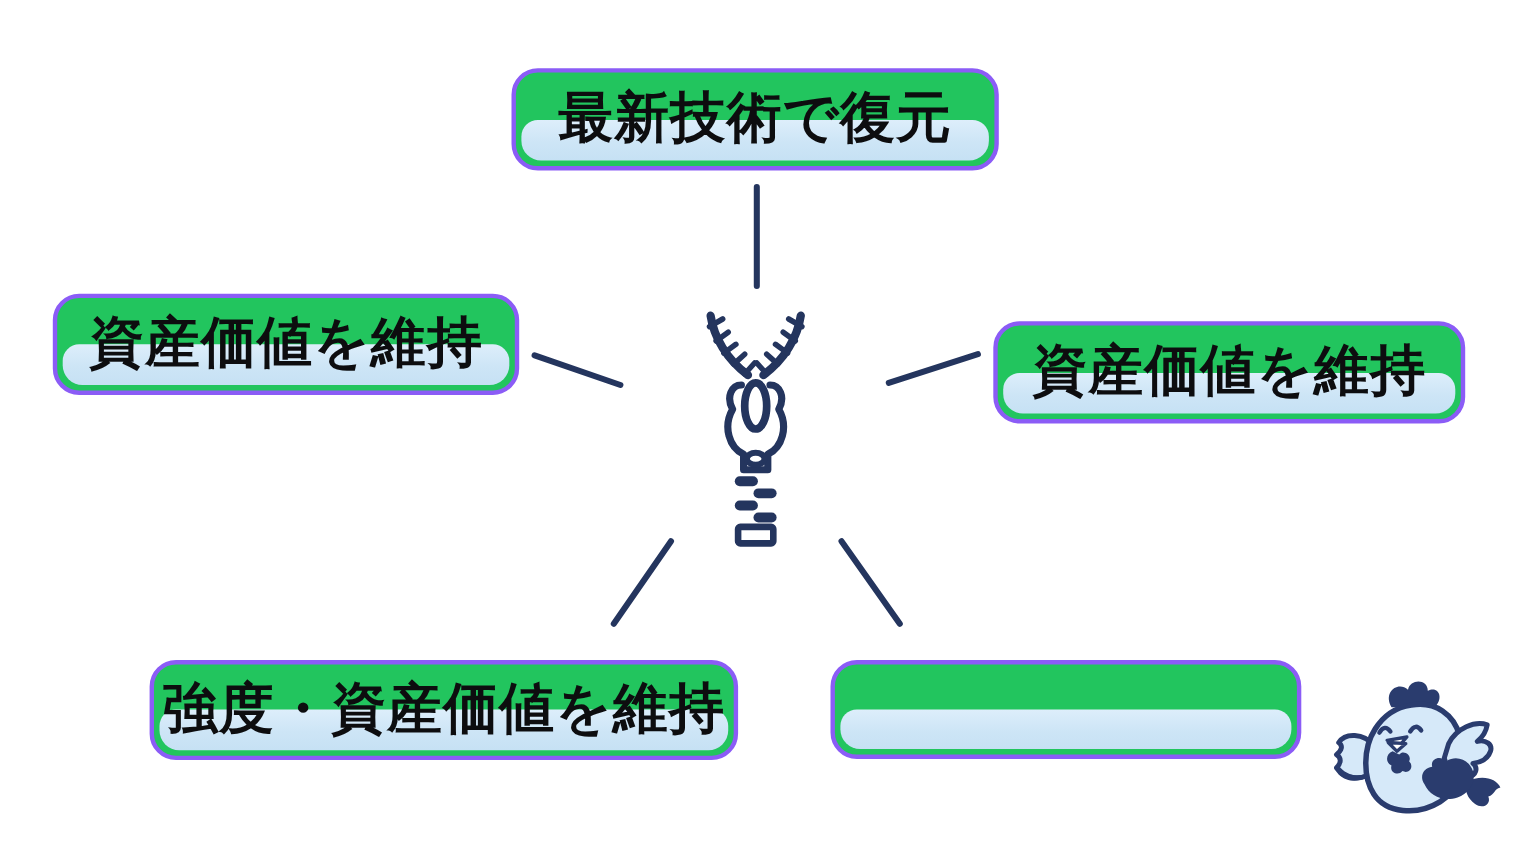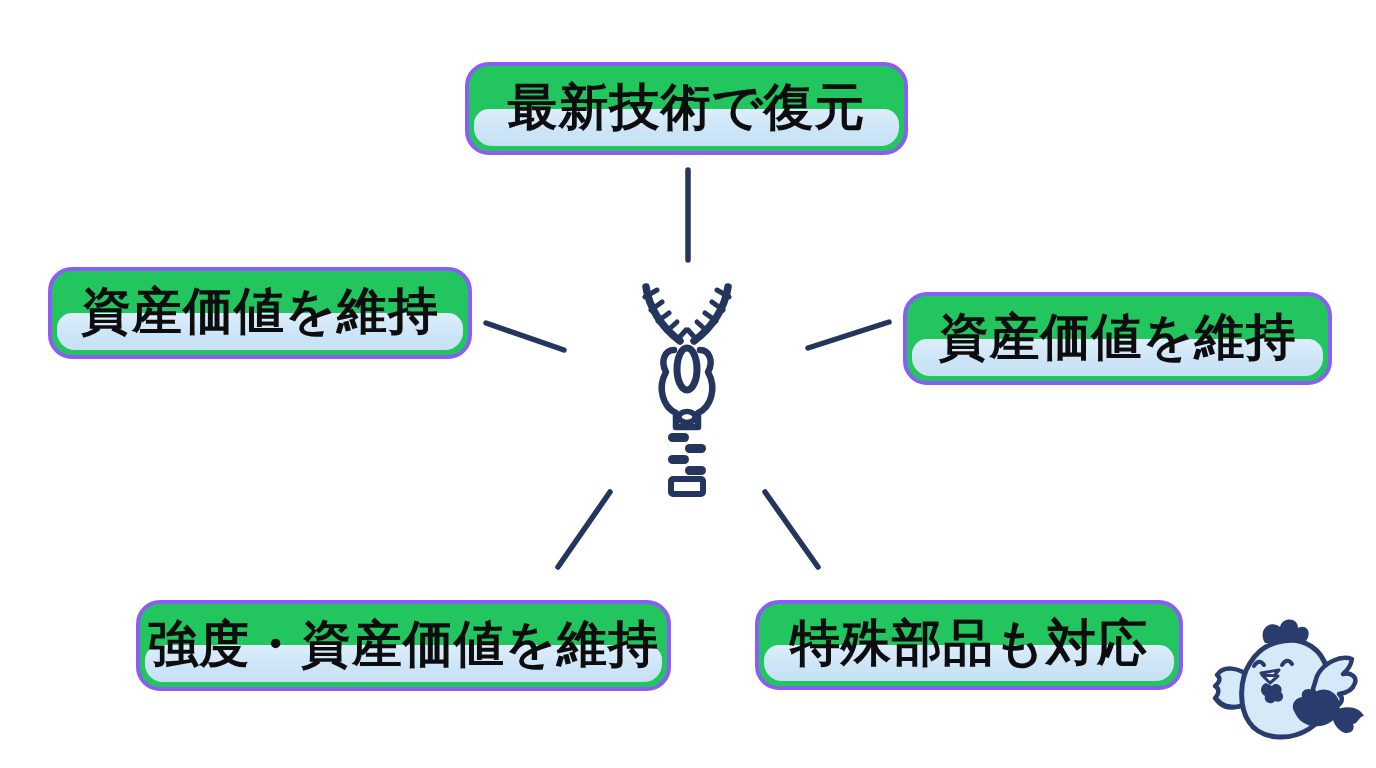--- a/index.html
+++ b/index.html
@@ -59,21 +59,20 @@
     <span class="label">資産価値を維持</span>
   </div>
 
   <div class="pill n-bl">
     <div class="inset"></div>
     <span class="label">強度・資産価値を維持</span>
   </div>
 
   <div class="pill n-br">
     <div class="inset"></div>
-    <span class="label">特殊部品も対応</span>
   </div>
 
   <svg class="zipper" viewBox="0 0 110 218">
     <g stroke="#24355e" fill="none" stroke-linecap="round">
 
       <path d="M14 7 C17 27 29 47 48 61" stroke-width="7.5"></path>
       <path d="M96 7 C93 27 81 47 62 61" stroke-width="7.5"></path>
 
       <g stroke-width="5">
         <path d="M13 17 L25 10"></path>

